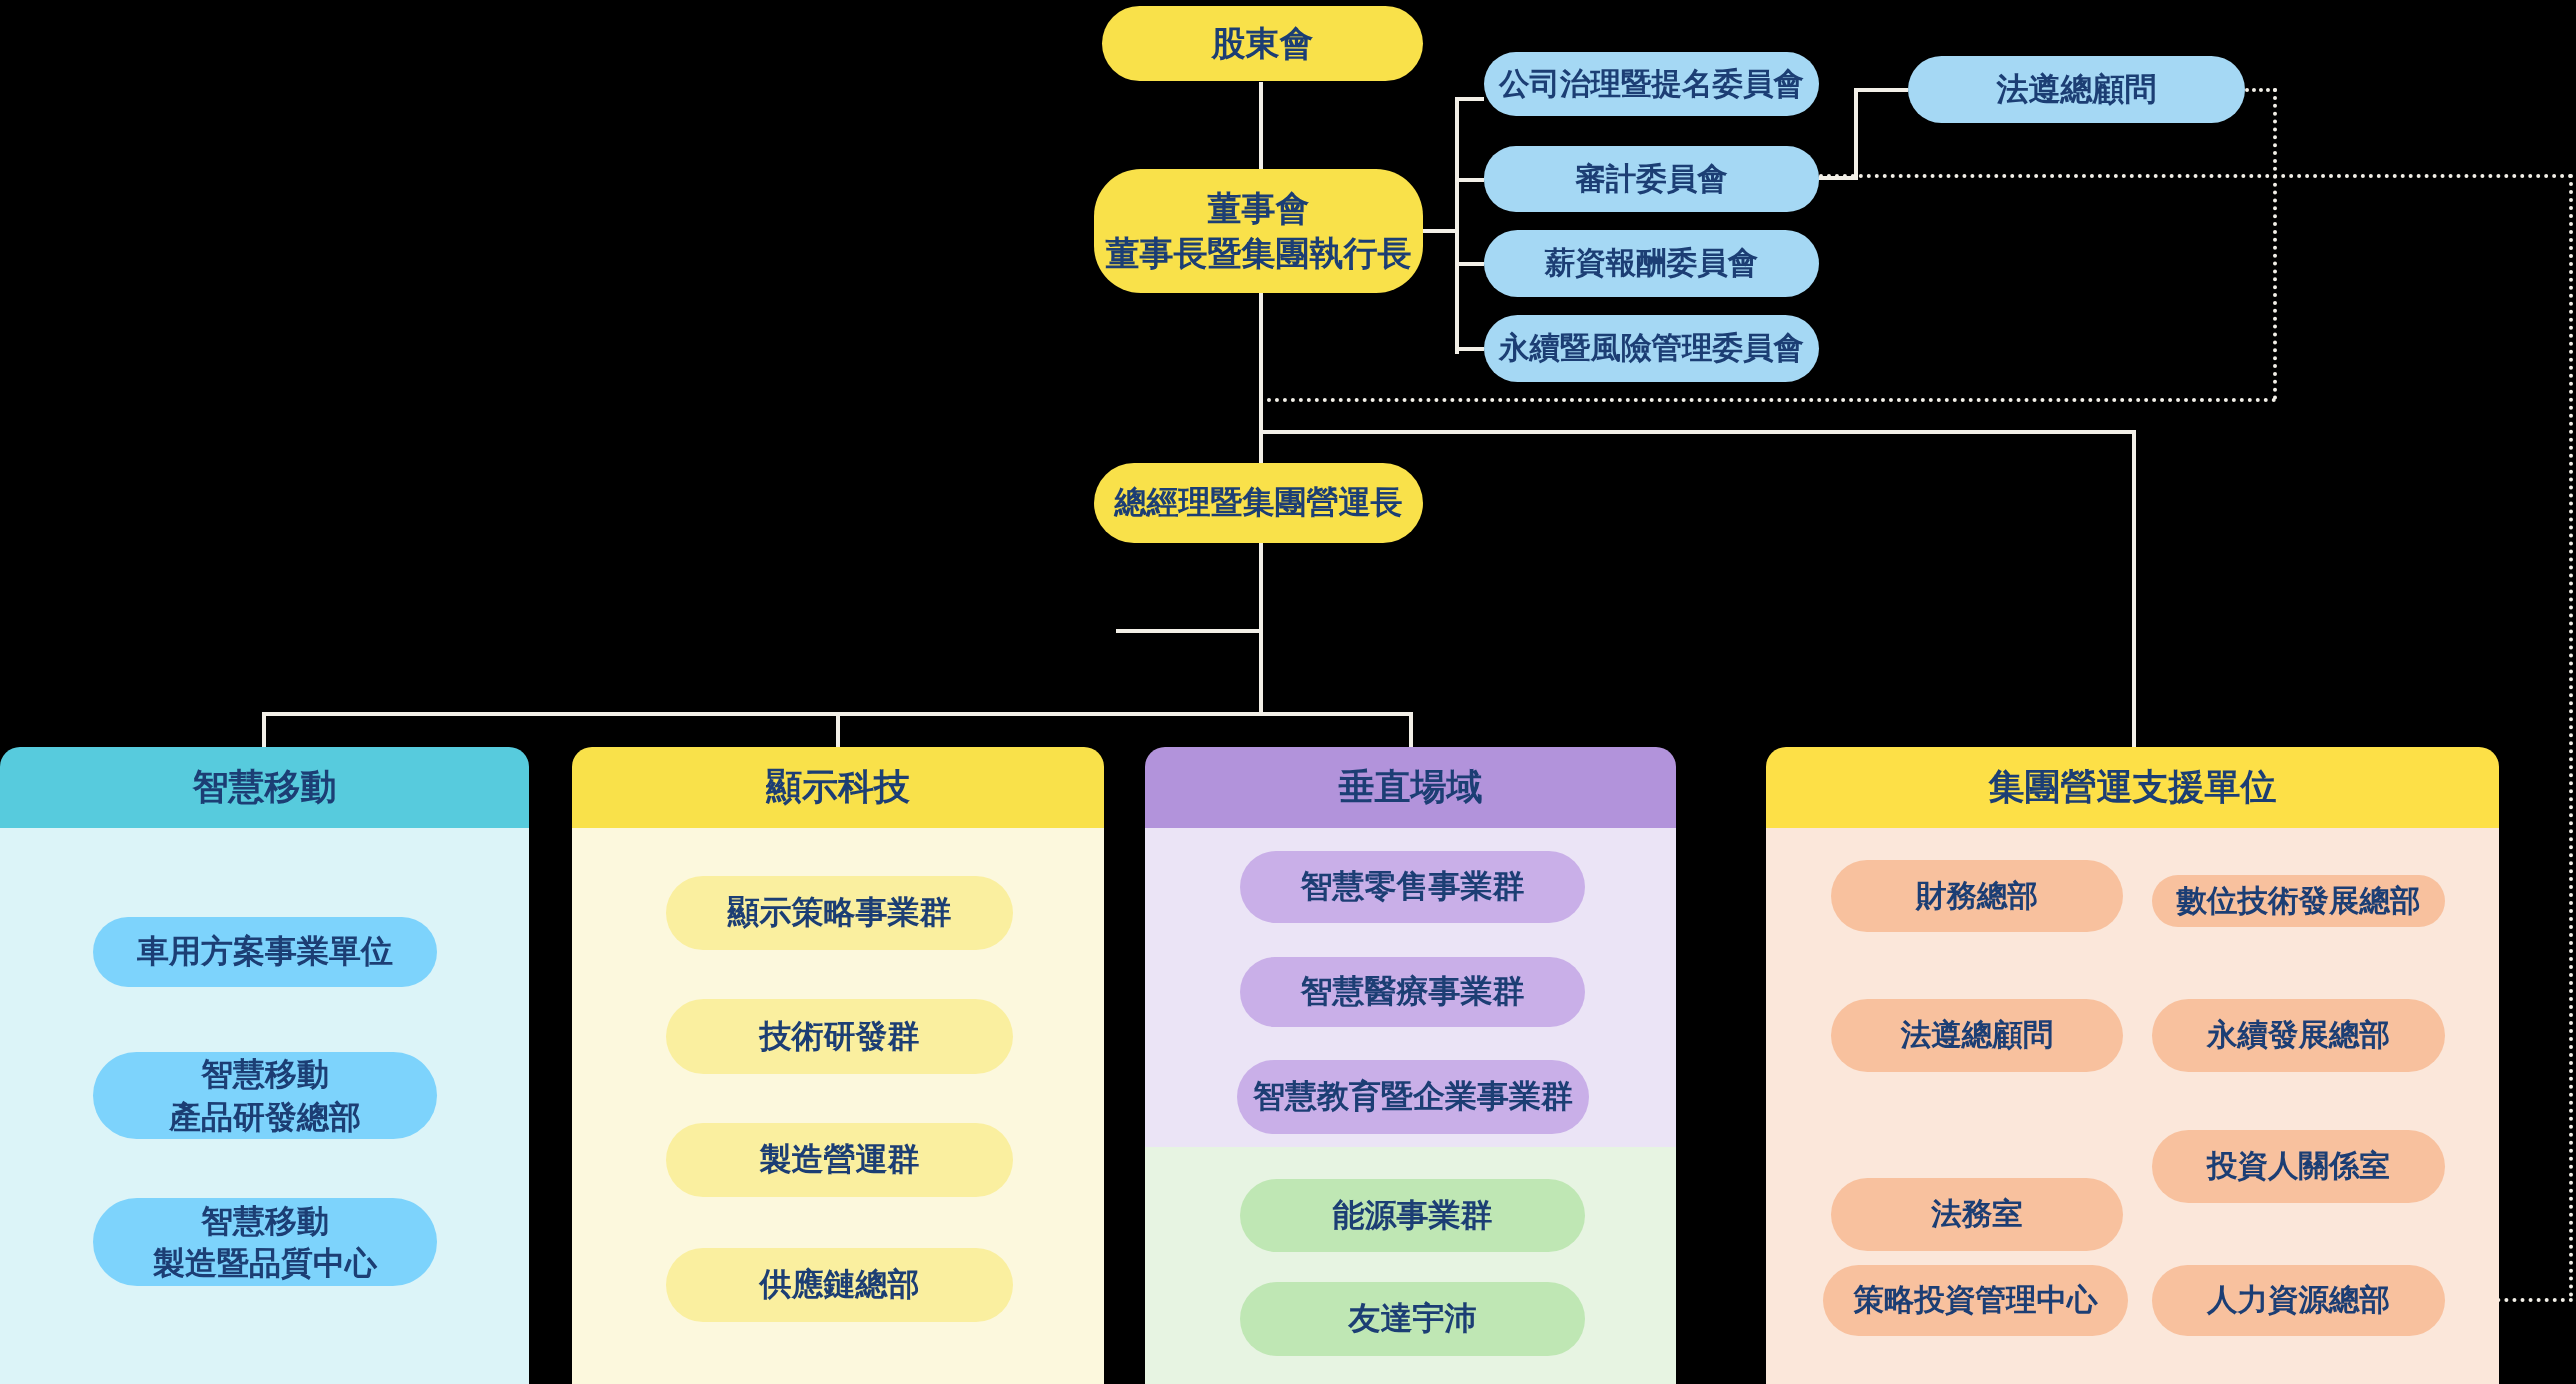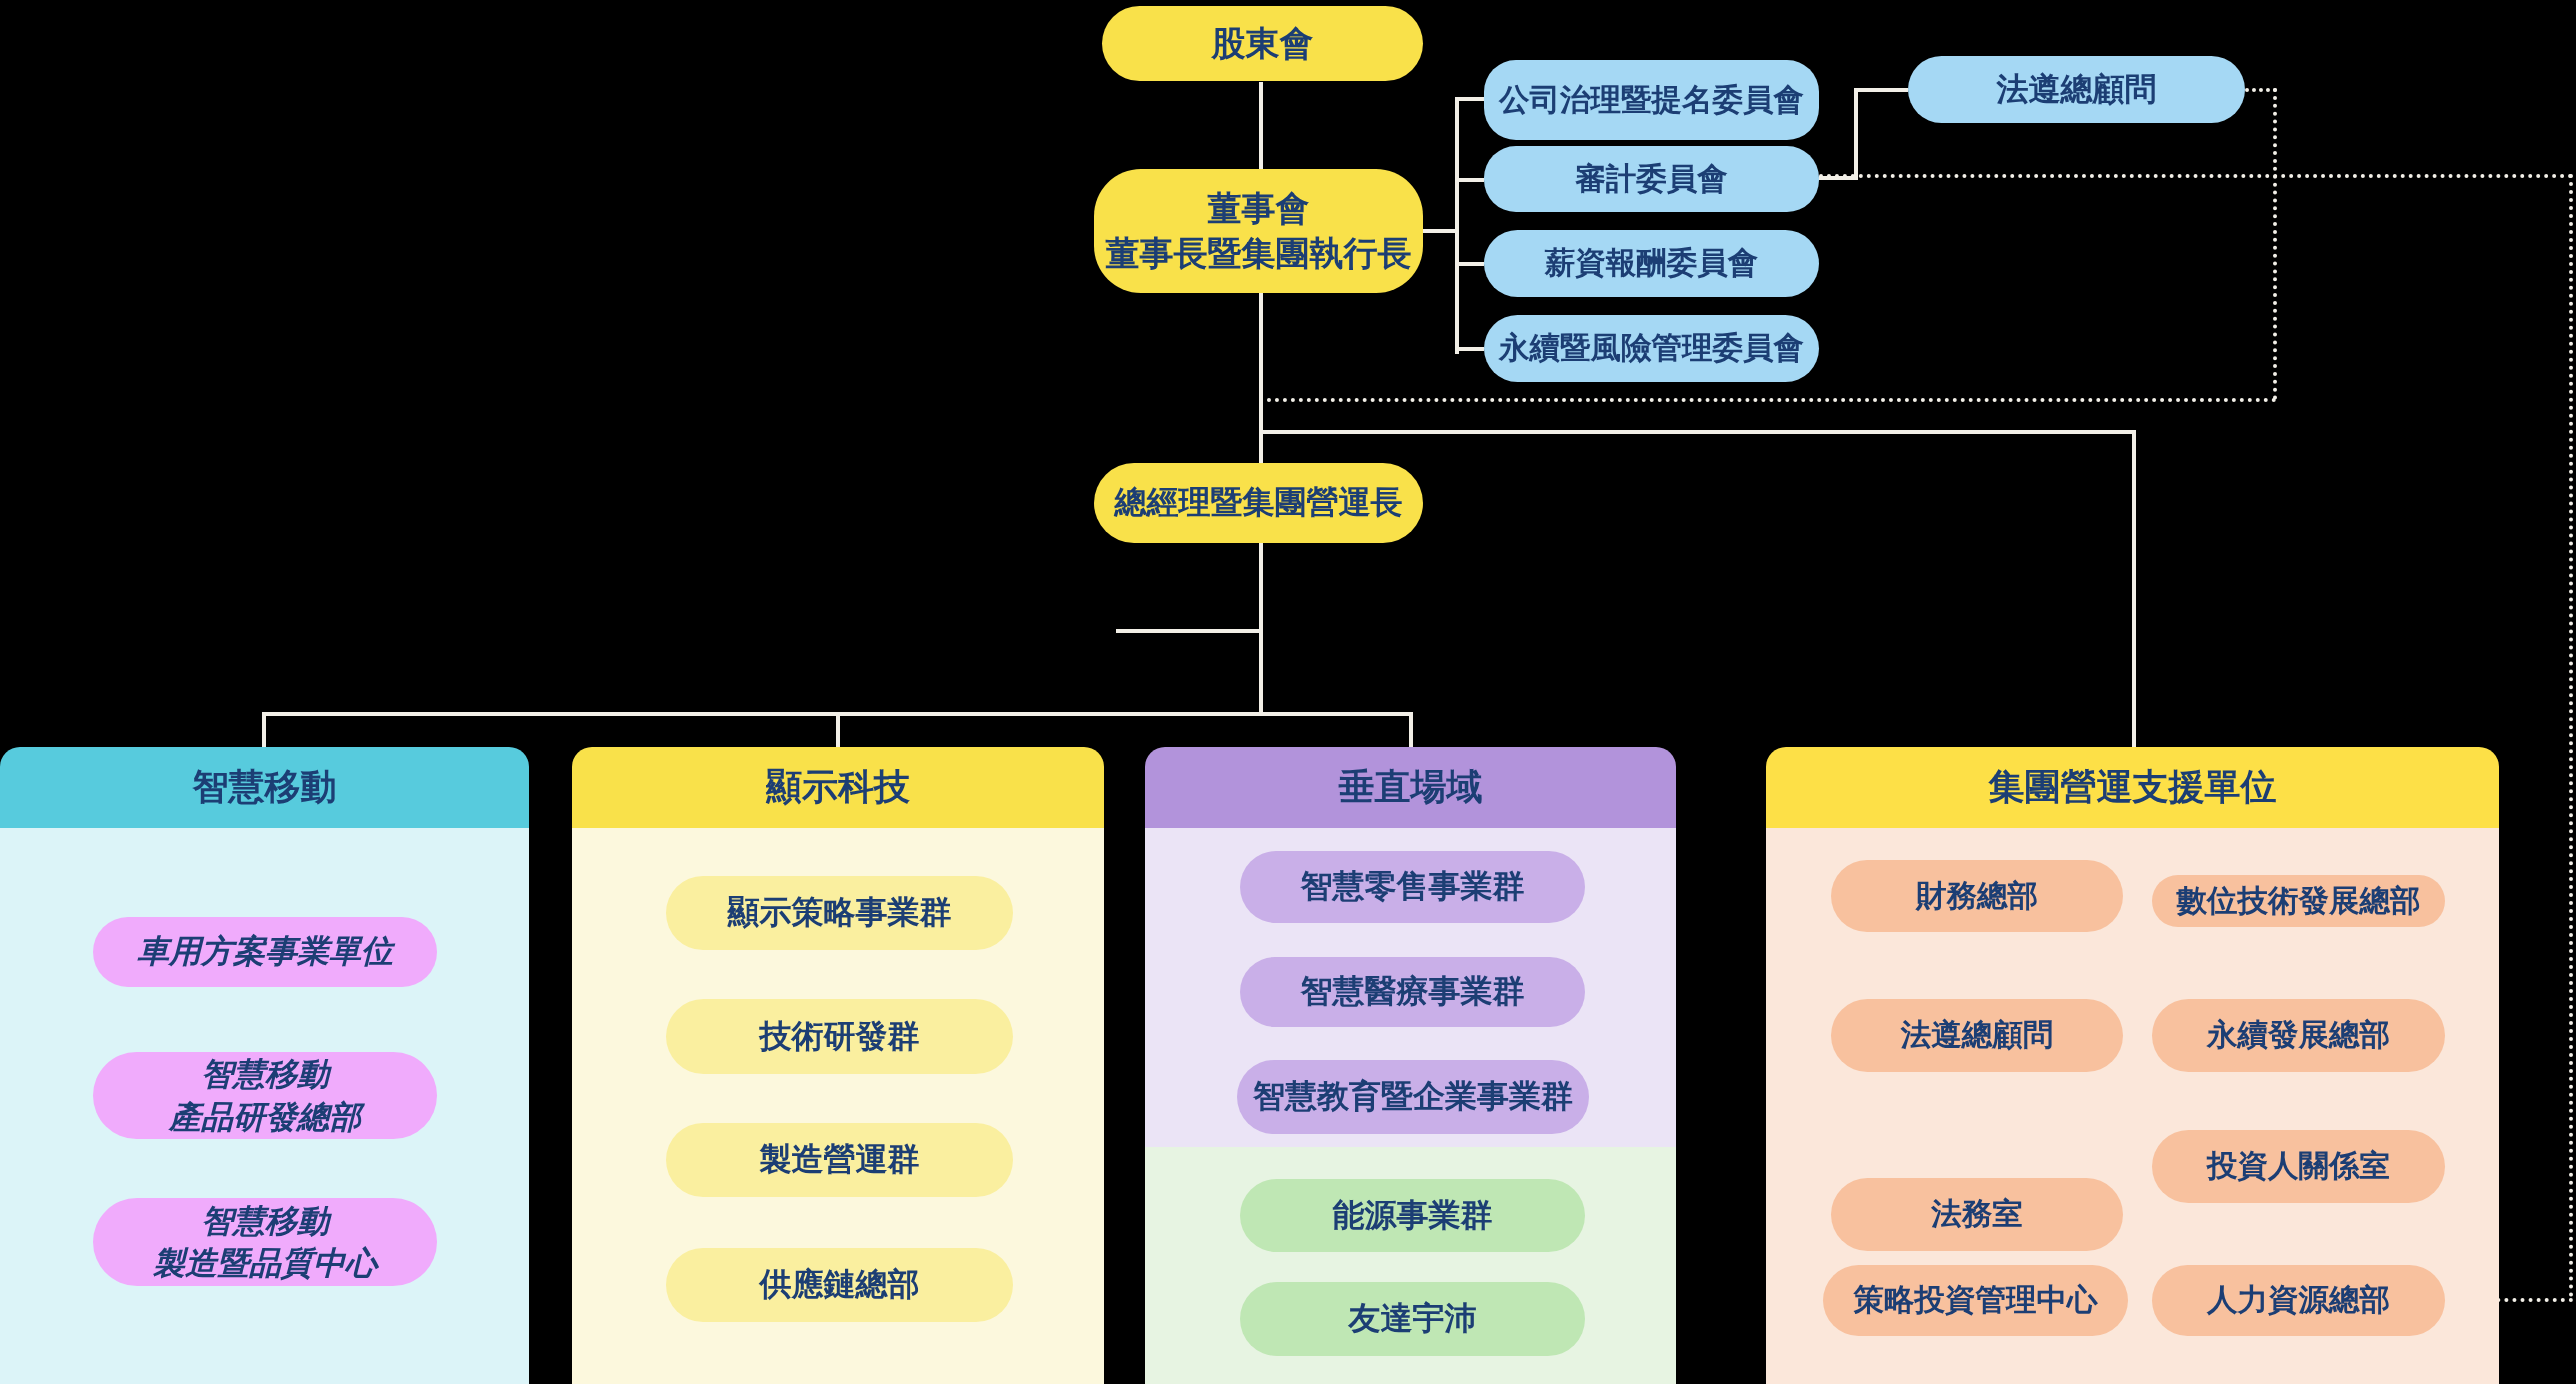--- a/index.html
+++ b/index.html
@@ -19,21 +19,21 @@
   .col-header{height:81px;flex:0 0 81px;display:flex;align-items:center;justify-content:center;
               font-size:36px;}
   .col-body{flex:1;}
   .hd-cy{background:#57CBDD;} .bd-cy{background:#DCF4F8;}
   .hd-ye{background:#F9E14A;} .bd-ye{background:#FCF8DD;}
   .hd-pu{background:#B293DB;} .bd-pu{background:#EBE4F6;flex:0 0 319px;}
   .bd-gr{background:#E7F4E2;flex:1;}
   .hd-or{background:#fde047;} .bd-or{background:#FBE7DA;}
   .item{position:absolute;display:flex;align-items:center;justify-content:center;
         text-align:center;font-size:32px;border-radius:45px;z-index:2;}
-  .it-cy{background:#f0abfc;font-style:italic;}
+  .it-cy{background:#7dd3fc;}
   .it-ye{background:#FAEF9F;}
   .it-pu{background:#C9AFE8;}
   .it-gr{background:#BFE7B4;}
   .it-or{background:#F8C19E;font-size:30.5px;}
   
   .line{position:absolute;background:#F2EFE7;z-index:0;}
   .dot-h{position:absolute;height:0;border-top:4.5px dotted #F2EFE7;z-index:0;}
   .dot-v{position:absolute;width:0;border-left:4.5px dotted #F2EFE7;z-index:0;}
 </style>
 </head>
@@ -66,21 +66,21 @@
   <div class="dot-h" style="left:2245px;top:88px;width:32px;"></div>
   <div class="dot-h" style="left:1819px;top:174px;width:754px;"></div>
   <div class="dot-v" style="left:2569px;top:174px;height:1124px;"></div>
   <div class="dot-h" style="left:2448px;top:1298px;width:125px;"></div>
 
   <div class="node yellow" style="left:1102px;top:6.3px;width:321px;height:75px;border-radius:40px;font-size:34px;">股東會</div>
 
   <div class="node yellow ml" style="left:1094px;top:169px;width:329px;height:124px;border-radius:47px;font-size:34px;">董事會
 董事長暨集團執行長</div>
 
-  <div class="node blue" style="left:1484px;top:60px;width:335px;height:80px;border-radius:32px;font-size:30.5px;">公司治理暨提名委員會</div>
+  <div class="node blue" style="left:1484px;top:52px;width:335px;height:64px;border-radius:32px;font-size:30.5px;">公司治理暨提名委員會</div>
   <div class="node blue" style="left:1484px;top:146px;width:335px;height:66px;border-radius:32px;font-size:30.5px;">審計委員會</div>
   <div class="node blue" style="left:1484px;top:230px;width:335px;height:67px;border-radius:34px;font-size:30.5px;">薪資報酬委員會</div>
   <div class="node blue" style="left:1484px;top:315px;width:335px;height:67px;border-radius:34px;font-size:30.5px;">永續暨風險管理委員會</div>
 
   <div class="node blue" style="left:1908px;top:56px;width:337px;height:67px;border-radius:34px;font-size:32px;">法遵總顧問</div>
 
   <div class="node yellow" style="left:1094px;top:463px;width:329px;height:80px;border-radius:41px;font-size:32px;">總經理暨集團營運長</div>
 
 
   <div class="col" style="left:0;width:529px;">

